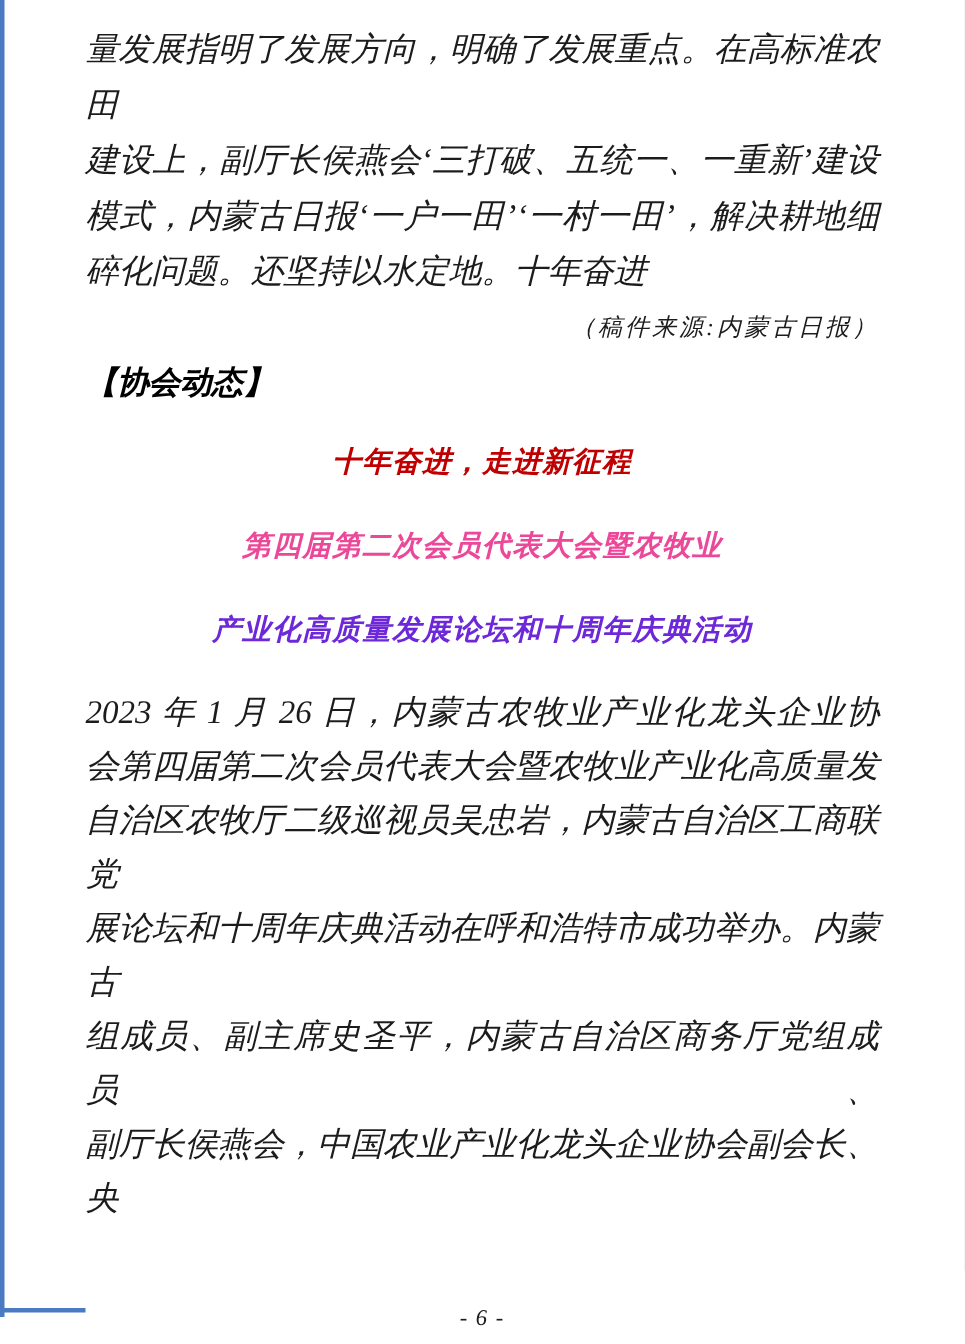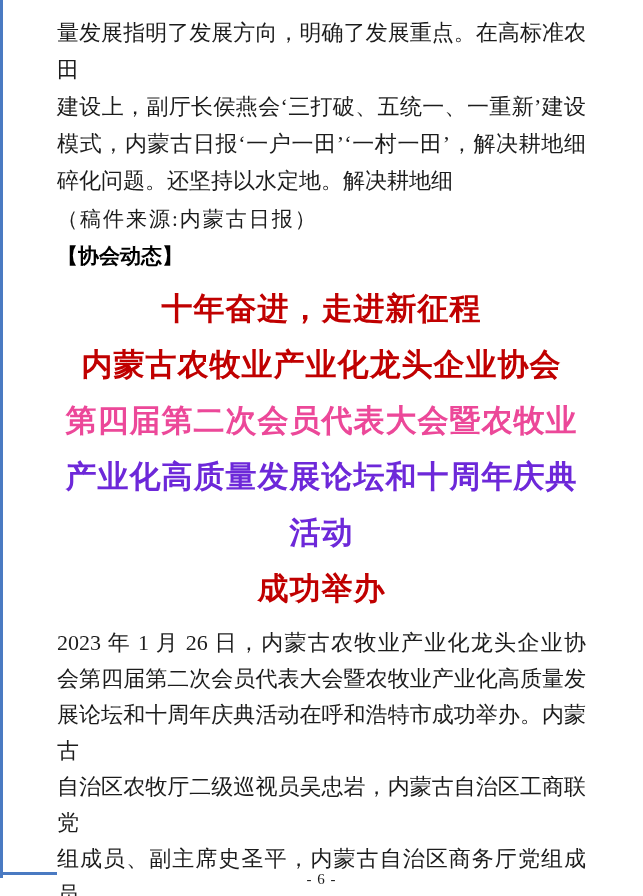--- a/index.html
+++ b/index.html
@@ -33,86 +33,84 @@
     font-size: 22px;
     line-height: 37px;
     text-align: justify;
     text-align-last: justify;
     white-space: normal;
   }
   .para .line.no-just {
     text-align-last: left;
   }
   .source-line {
-    font-size: 21px;
+    font-size: 16px;
     line-height: 40px;
-    text-align: left;
+    text-align: right;
     letter-spacing: 2px;
   }
   .section-header {
     font-family: "Liberation Sans", "DejaVu Sans", sans-serif;
     font-weight: bold;
     font-size: 21px;
     line-height: 34px;
     color: #000000;
   }
   .title-block { margin-top: 8px; }
   .title-block .title-line {
-    font-size: 31px;
+    font-size: 19px;
     font-weight: bold;
     line-height: 56px;
     text-align: center;
     letter-spacing: 1px;
   }
   .para.body-para { margin-top: 8px; }
   .para.body-para .line { line-height: 36px; }
   .footer {
     position: absolute;
     left: 0; right: 0;
     bottom: 8px;
     text-align: center;
     font-size: 15px;
     letter-spacing: 1px;
     color: #1c1c1c;
   }
 </style>
 </head>
 <body>
 
-<div class="page" style="background: rgb(255, 255, 255);">
+<div class="page" style="background: rgb(255, 255, 255); font-style: italic;">
 
   <div class="frame-line-v" style="background: rgb(74, 122, 194);"></div>
   <div class="frame-line-h" style="background: rgb(74, 122, 194);"></div>
 
   <div class="content">
 
     <div class="para top-para">
         <div class="line">量发展指明了发展方向，明确了发展重点。在高标准农田</div>
         <div class="line">建设上，副厅长侯燕会‘三打破、五统一、一重新’建设</div>
         <div class="line">模式，内蒙古日报‘一户一田’‘一村一田’，解决耕地细</div>
-        <div class="line no-just">碎化问题。还坚持以水定地。解决耕地细</div>
+        <div class="line no-just">碎化问题。还坚持以水定地。十年奋进</div>
       </div>
 
     <div class="source-line">（稿件来源:内蒙古日报）</div>
 
     <div class="section-header">【协会动态】</div>
 
     <div class="title-block">
         <div class="title-line" style="color: rgb(192, 0, 0);">十年奋进，走进新征程</div>
-        <div class="title-line" style="color: rgb(192, 0, 0);">内蒙古农牧业产业化龙头企业协会</div>
         <div class="title-line" style="color: #ec4899;">第四届第二次会员代表大会暨农牧业</div>
         <div class="title-line" style="color: #6d28d9;">产业化高质量发展论坛和十周年庆典活动</div>
-        <div class="title-line" style="color: rgb(192, 0, 0);">成功举办</div>
       </div>
 
     <div class="para body-para">
         <div class="line">2023 年 1 月 26 日，内蒙古农牧业产业化龙头企业协</div>
         <div class="line">会第四届第二次会员代表大会暨农牧业产业化高质量发</div>
+        <div class="line">自治区农牧厅二级巡视员吴忠岩，内蒙古自治区工商联党</div>
         <div class="line">展论坛和十周年庆典活动在呼和浩特市成功举办。内蒙古</div>
-        <div class="line">自治区农牧厅二级巡视员吴忠岩，内蒙古自治区工商联党</div>
         <div class="line">组成员、副主席史圣平，内蒙古自治区商务厅党组成员、</div>
         <div class="line">副厅长侯燕会，中国农业产业化龙头企业协会副会长、央</div>
       </div>
 
   </div>
 
   <div class="footer">- 6 -</div>
 
 </div>
 

